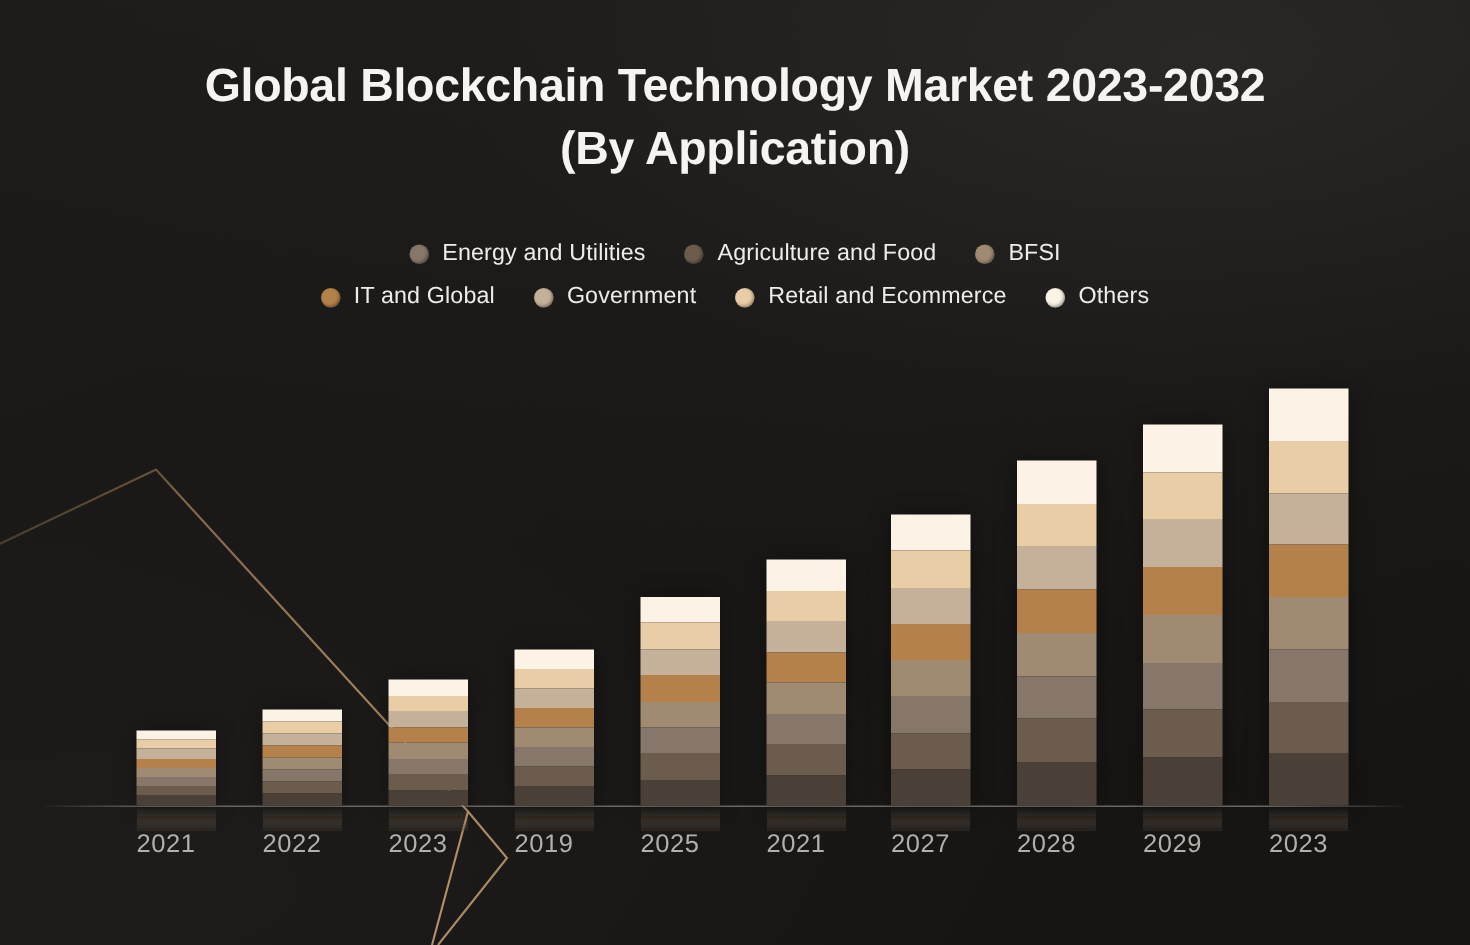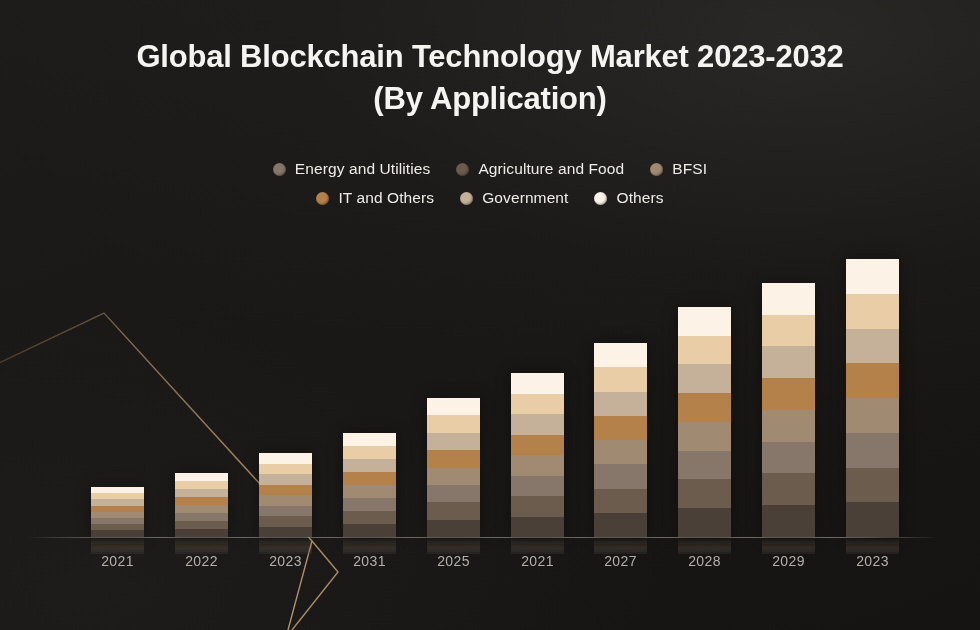--- a/index.html
+++ b/index.html
@@ -63,22 +63,22 @@
   .seg { width:100%; }
   .reflection {
     position:absolute; top:538px; width:100%; height:16px;
     transform: scaleY(-1);
     display:flex; flex-direction:column-reverse;
     -webkit-mask-image: linear-gradient(to top, rgba(0,0,0,0) 0%, rgba(0,0,0,0.55) 100%);
     mask-image: linear-gradient(to top, rgba(0,0,0,0) 0%, rgba(0,0,0,0.55) 100%);
     opacity:0.6;
   }
   .tick {
-    position:absolute; top:553px; width:100%; text-align:center;
-    color:#b4afa8; font-size:14px; letter-spacing:0.4px;
+    position:absolute; top:553px; width:100%; text-align:left;
+    color:#b4afa8; font-size:17px; letter-spacing:0.4px;
   }
 </style>
 </head>
 <body>
 
 <div id="stage">
 
   <div id="decor">
     <svg width="980" height="630">
       <defs>
@@ -111,25 +111,29 @@
         <span class="legend-label">Agriculture and Food</span>
       </div>
       <div class="legend-item">
         <span class="legend-dot" style="background:#a08a72"></span>
         <span class="legend-label">BFSI</span>
       </div>
     </div>
     <div class="legend-row r2">
       <div class="legend-item">
         <span class="legend-dot" style="background:#b4814a"></span>
-        <span class="legend-label">IT and Others</span>
+        <span class="legend-label">IT and Global</span>
       </div>
       <div class="legend-item">
         <span class="legend-dot" style="background:#c5b199"></span>
         <span class="legend-label">Government</span>
+      </div>
+      <div class="legend-item">
+        <span class="legend-dot" style="background:#e8cda6"></span>
+        <span class="legend-label">Retail and Ecommerce</span>
       </div>
       <div class="legend-item">
         <span class="legend-dot" style="background:#fdf2e6"></span>
         <span class="legend-label">Others</span>
       </div>
     </div>
   </div>
 
   <div id="plot">
     <div id="axis"></div>
@@ -217,21 +221,21 @@
           <div class="reflection">
             <div class="seg" title="Others — 2024" style="flex: 0.125 1 0px; background: rgb(253, 242, 230);"></div>
             <div class="seg" title="Retail and Ecommerce — 2024" style="flex: 0.125 1 0px; background: rgb(232, 205, 166);"></div>
             <div class="seg" title="Government — 2024" style="flex: 0.125 1 0px; background: rgb(197, 177, 153);"></div>
             <div class="seg" title="IT and Telecom — 2024" style="flex: 0.125 1 0px; background: rgb(180, 129, 74);"></div>
             <div class="seg" title="BFSI — 2024" style="flex: 0.125 1 0px; background: rgb(160, 138, 114);"></div>
             <div class="seg" title="Energy and Utilities — 2024" style="flex: 0.125 1 0px; background: rgb(135, 118, 106);"></div>
             <div class="seg" title="Agriculture and Food — 2024" style="flex: 0.125 1 0px; background: rgb(107, 92, 77);"></div>
             <div class="seg" title="Transportation and Logistics — 2024" style="flex: 0.125 1 0px; background: rgb(74, 64, 56);"></div>
           </div>
-          <div class="tick">2031</div>
+          <div class="tick">2019</div>
         </div>
         <div class="bar-wrap" style="left: 427px; width: 53px; height: 630px;">
           <div class="bar" style="height: 139px; bottom: 93px;">
             <div class="seg" title="Others — 2025" style="flex: 0.12518 1 0px; background: rgb(253, 242, 230);"></div>
             <div class="seg" title="Retail and Ecommerce — 2025" style="flex: 0.12518 1 0px; background: rgb(232, 205, 166);"></div>
             <div class="seg" title="Government — 2025" style="flex: 0.12518 1 0px; background: rgb(197, 177, 153);"></div>
             <div class="seg" title="IT and Telecom — 2025" style="flex: 0.12518 1 0px; background: rgb(180, 129, 74);"></div>
             <div class="seg" title="BFSI — 2025" style="flex: 0.12518 1 0px; background: rgb(160, 138, 114);"></div>
             <div class="seg" title="Energy and Utilities — 2025" style="flex: 0.12518 1 0px; background: rgb(135, 118, 106);"></div>
             <div class="seg" title="Agriculture and Food — 2025" style="flex: 0.12518 1 0px; background: rgb(107, 92, 77);"></div>

